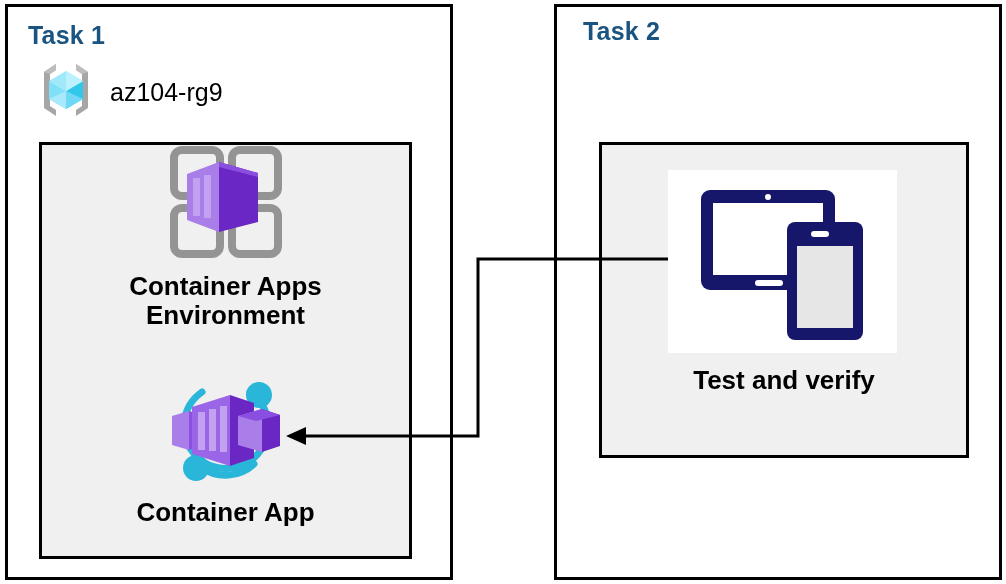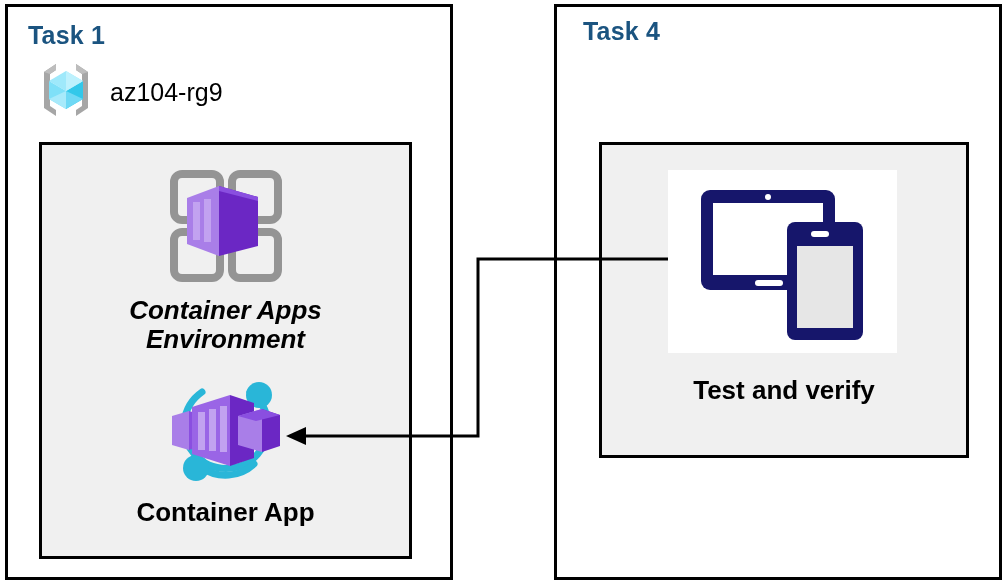--- a/index.html
+++ b/index.html
@@ -81,25 +81,25 @@
     position: absolute;
     text-align: center;
   }
   .node-label {
     font-size: 26px;
     font-weight: bold;
     color: #000000;
     line-height: 1.12;
     white-space: pre-line;
   }
-  #cae-node { left: 59px;  top: 168px; width: 333px; font-style: italic; }
+  #cae-node { left: 59px;  top: 144px; width: 333px; }
   #ca-node  { left: 59px;  top: 378px; width: 333px; }
   #tv-node  { left: 619px; top: 170px; width: 330px; }
 
-  #tv-node .node-label { margin-top: 26px; }
+  #tv-node .node-label { margin-top: 16px; }
   #cae-node .node-label { margin-top: 6px; }
   #ca-node  .node-label { margin-top: 12px; }
 
   .icon-holder { display: block; margin: 0 auto; }
 
   
   #connector { position: absolute; left: 0; top: 0; pointer-events: none; }
 </style>
 </head>
 <body>
@@ -174,21 +174,21 @@
 
         <path d="M76 38 L100 31 L100 74 L76 67 Z" fill="#a97ee8"></path>
         <path d="M100 31 L118 37 L118 68 L100 74 Z" fill="#6b27c4"></path>
         <path d="M76 38 L100 31 L118 37 L94 43 Z" fill="#8a4fe0"></path>
       </svg>
     </span>
     <div class="node-label">Container App</div>
   </div>
 
   <div id="task2-panel" class="task-panel"></div>
-  <div id="task2-title" class="task-title">Task 4</div>
+  <div id="task2-title" class="task-title">Task 2</div>
 
   <div id="tv-box" class="inner-box"></div>
   <div id="tv-plate"></div>
 
   <div id="tv-node" class="node">
     <span class="icon-holder">
       <svg width="186" height="176" viewBox="0 0 186 176" aria-hidden="true">
 
         <rect x="10" y="20" width="134" height="100" rx="9" fill="#16166b"></rect>
         <rect x="22" y="33" width="110" height="72" fill="#ffffff"></rect>

